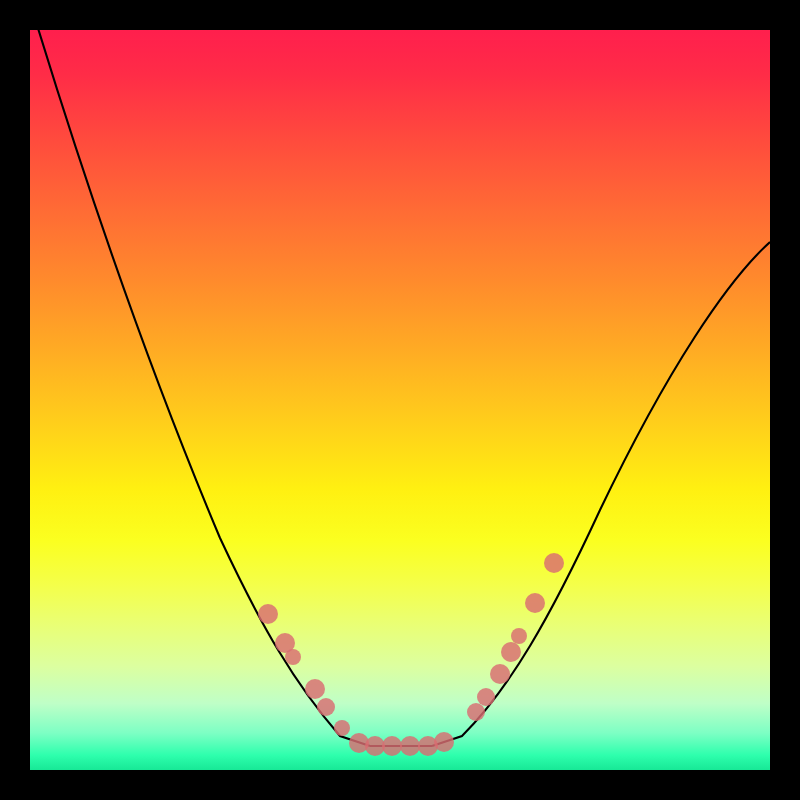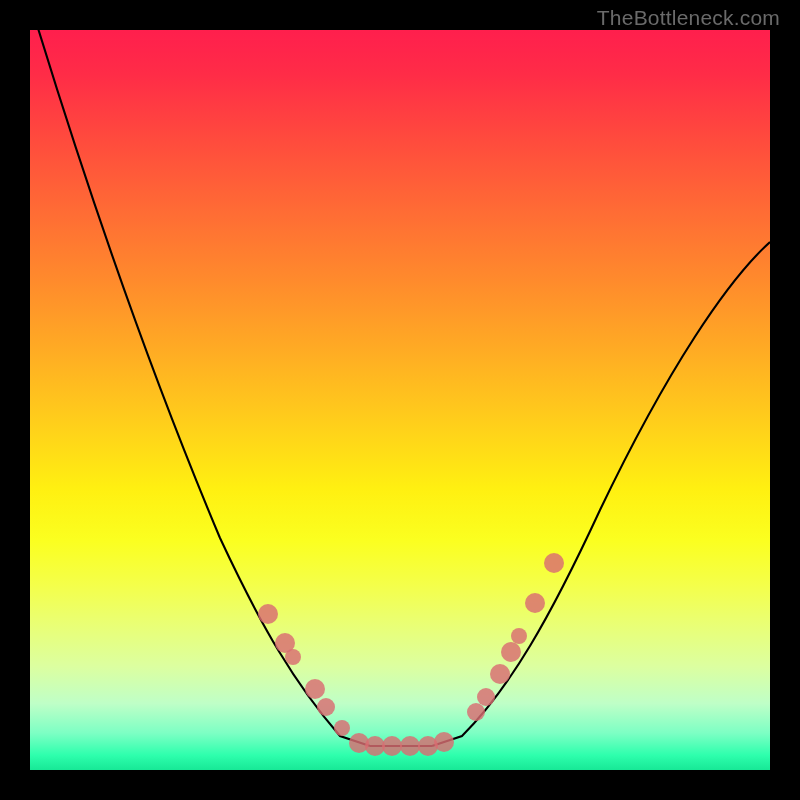--- a/index.html
+++ b/index.html
@@ -92,14 +92,13 @@
           <circle cx="446" cy="682" r="9" class="pt"></circle>
           <circle cx="456" cy="667" r="9" class="pt"></circle>
           <circle cx="470" cy="644" r="10" class="pt"></circle>
           <circle cx="481" cy="622" r="10" class="pt"></circle>
           <circle cx="489" cy="606" r="8" class="pt"></circle>
           <circle cx="505" cy="573" r="10" class="pt"></circle>
           <circle cx="524" cy="533" r="10" class="pt"></circle>
         </g>
     </svg>
   </div>
-  <div class="watermark">TheBottleneck.com</div>
 </div>
 
 </body></html>

